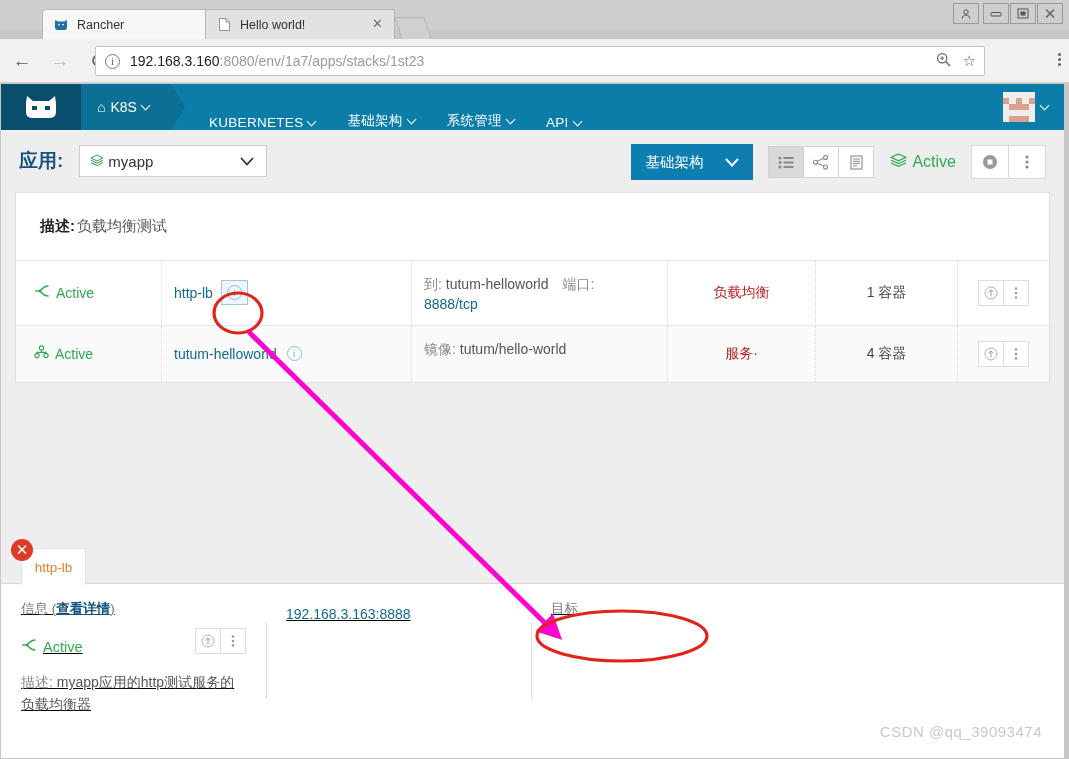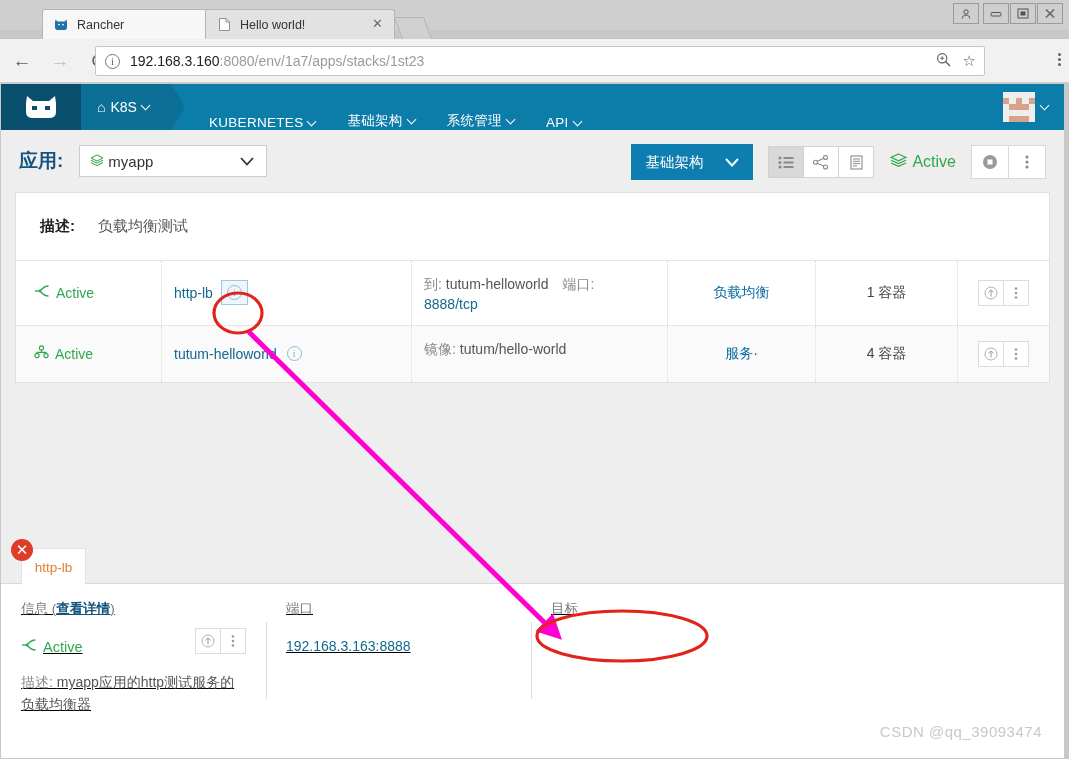--- a/index.html
+++ b/index.html
@@ -207,21 +207,21 @@
   .tcell {
     display: flex; align-items: center; padding: 10px 12px;
     border-right: 1px dotted #d8d8d8; font-size: 14px; color: #444;
   }
   .tcell:last-child { border-right: none; }
   .c-state { width: 146px; color: #2fa84f; gap: 6px; padding-left: 18px; }
   .c-name  { width: 250px; color: #13688f; gap: 6px; }
   .c-detail{ width: 256px; color: #555; display: block; padding-top: 13px; line-height: 1.45; }
   .c-detail .lbl { color: #8a8a8a; }
   .c-detail .lnk { color: #13688f; }
-  .c-type  { width: 148px; justify-content: center; color: #0369a1; }
+  .c-type  { width: 148px; justify-content: center; color: #b91c1c; }
   .c-count { width: 142px; justify-content: center; color: #444; }
   .c-act   { flex: 1; justify-content: center; }
   .mini-btns { display: flex; }
   .mb {
     width: 26px; height: 26px; border: 1px solid #dcdcdc; background: #fff;
     display: flex; align-items: center; justify-content: center;
     margin-left: -1px; color: #9a9a9a; font-size: 12px;
   }
   .info-i {
     display: inline-flex; align-items: center; justify-content: center;
@@ -502,21 +502,21 @@
                 <circle cx="2" cy="13" r="1.6" fill="#8a8a8a"></circle>
             </svg>
           </div>
         </div>
       </div>
     </div>
 
     <div id="card">
       <div id="desc-row">
         <b>描述:</b>
-        <span style="margin-left:23px">负载均衡测试</span>
+        <span style="margin-left:2px">负载均衡测试</span>
       </div>
 
       <div class="trow">
         <div class="tcell c-state">
           <span>
             <svg width="16" height="14" viewBox="0 0 16 14">
               <path d="M1 7 h5" stroke="#2fa84f" stroke-width="1.3" fill="none"></path>
               <path d="M6 7 Q10 2 14.5 2" stroke="#2fa84f" stroke-width="1.3" fill="none"></path>
               <path d="M6 7 Q10 12 14.5 12" stroke="#2fa84f" stroke-width="1.3" fill="none"></path>
               <circle cx="6" cy="7" r="1.4" fill="#2fa84f"></circle>
@@ -632,21 +632,20 @@
                   <circle cx="2" cy="7" r="1.3" fill="#9a9a9a"></circle>
                   <circle cx="2" cy="11.5" r="1.3" fill="#9a9a9a"></circle>
               </svg>
             </span>
           </div>
           <div id="d-desc"><span class="lbl">描述:</span> <span>myapp应用的http测试服务的负载均衡器</span></div>
         </div>
 
 
         <div class="dcol" id="dcol-port">
-          <div class="dcol-title">端口</div>
           <div class="dval" style="margin-top:6px">192.168.3.163:8888</div>
         </div>
 
         <div class="dcol" id="dcol-tgt">
           <div class="dcol-title">目标</div>
         </div>
 
       </div>
     </div>
 

